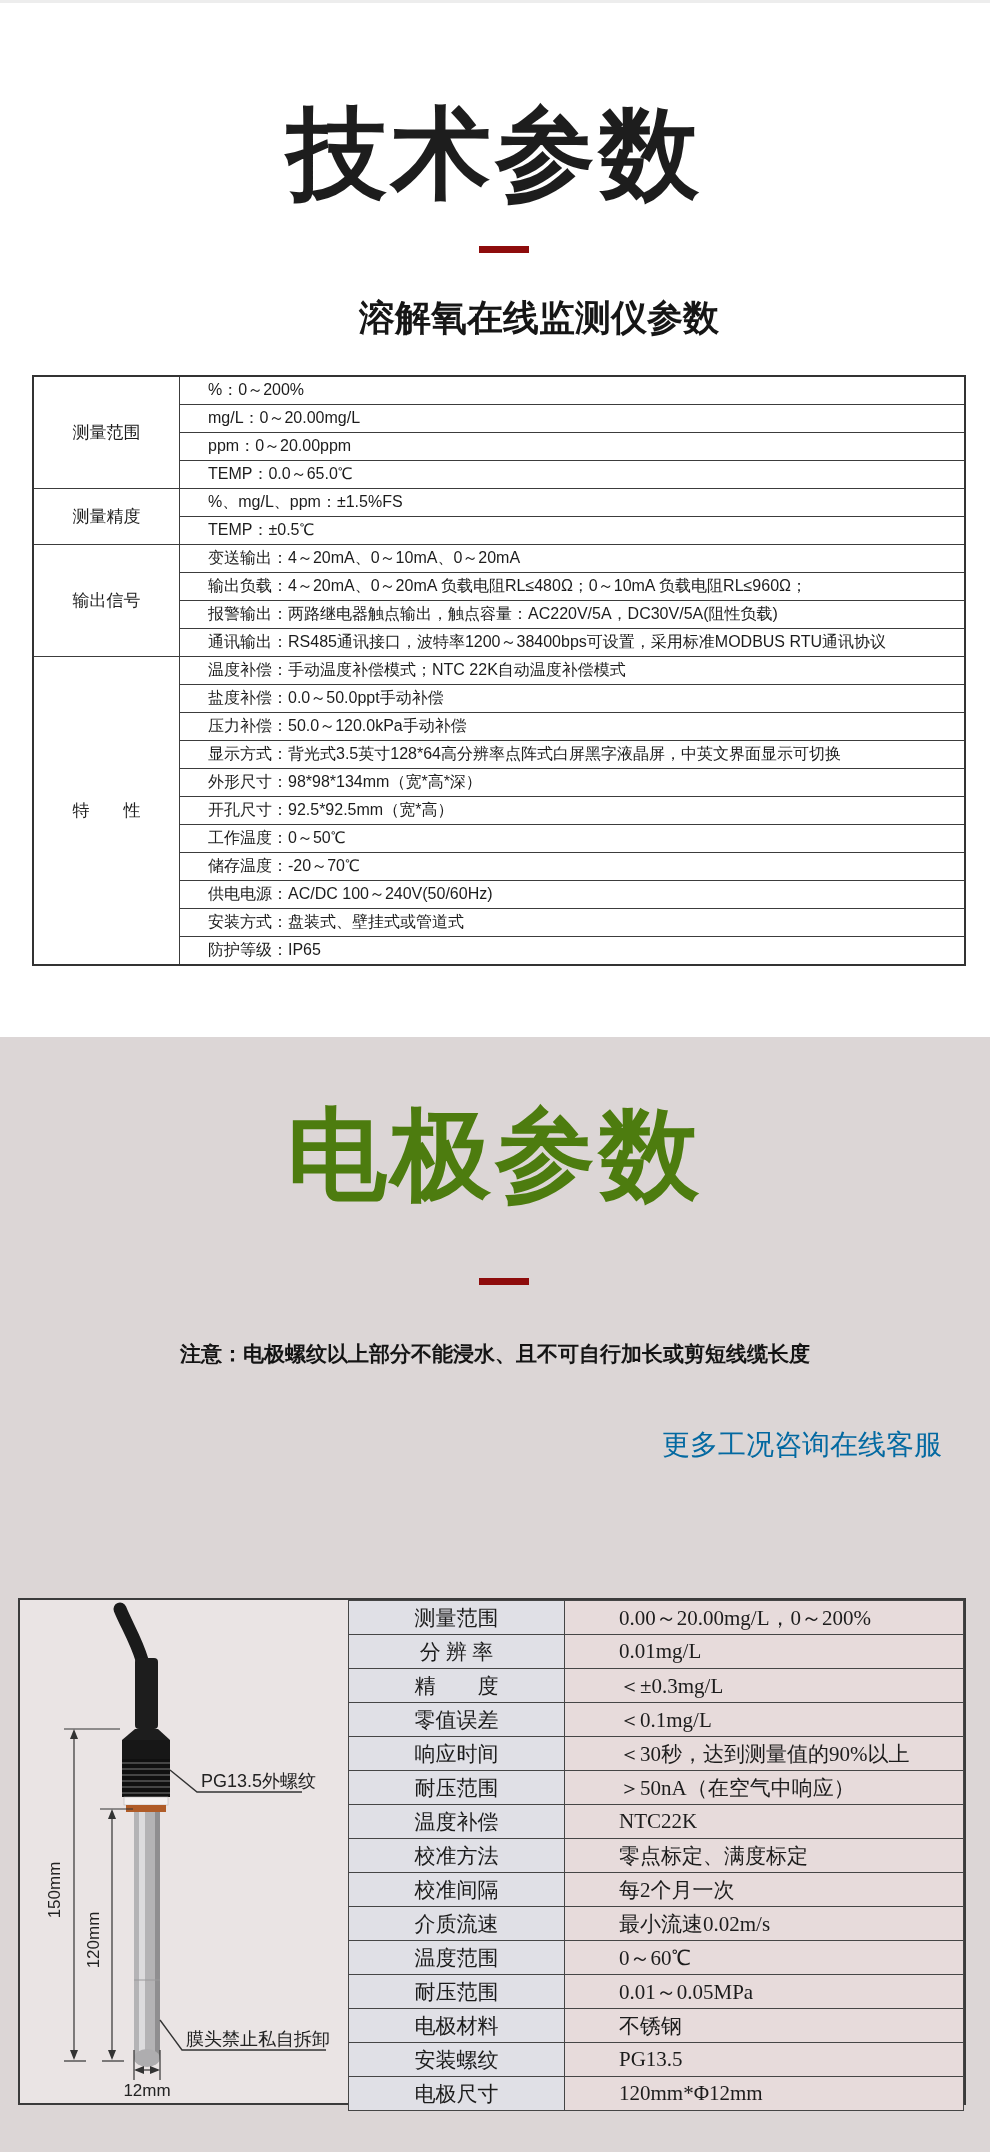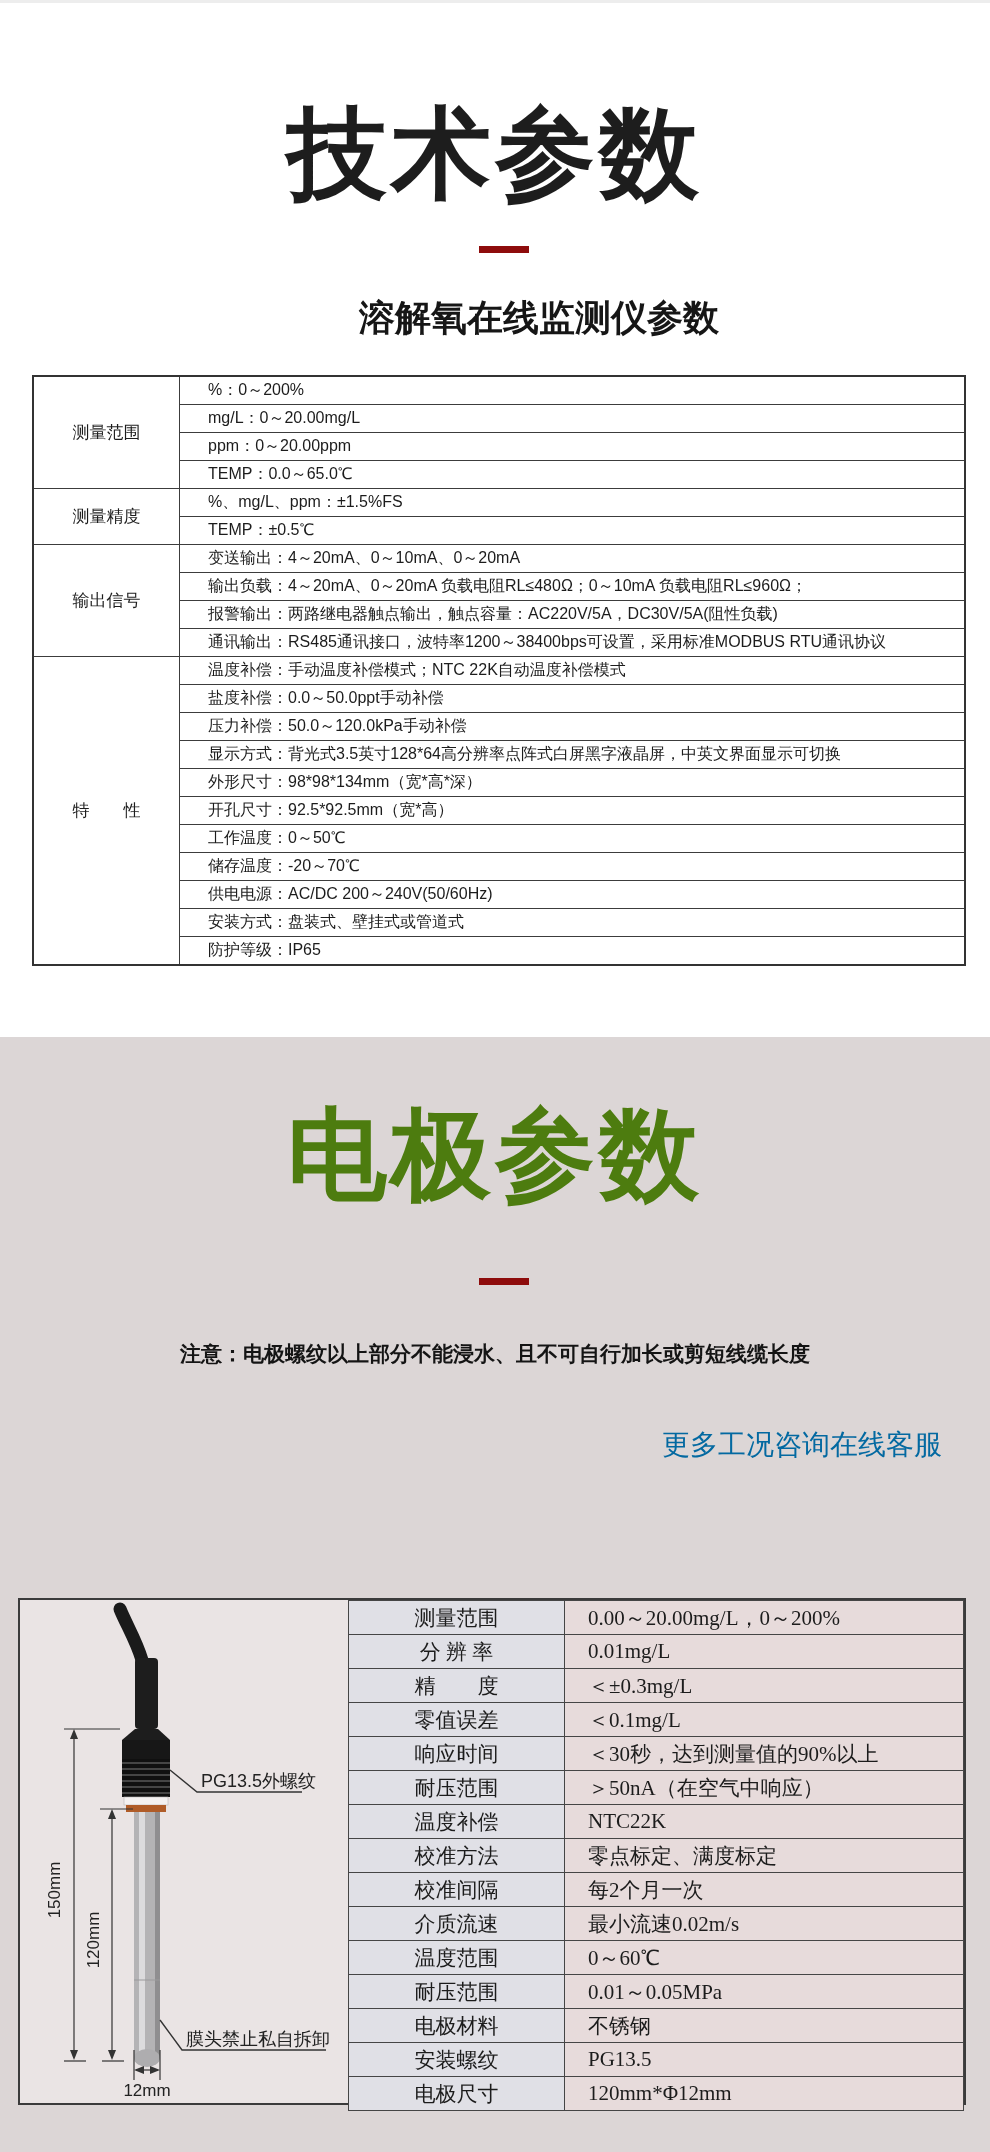--- a/index.html
+++ b/index.html
@@ -34,21 +34,21 @@
   .t1{border:2px solid #333;}
 
   
   .panel{position:absolute;top:1598px;left:18px;width:944px;height:503px;
          border:2px solid #3b3b3b;background:#eae4e4;}
   .t2{position:absolute;top:0;left:328px;width:616px;height:503px;
       border-collapse:collapse;table-layout:fixed;
       font-family:"Liberation Serif",serif;font-size:21px;color:#1c1c1c;}
   .t2 td{border:1px solid #454545;height:33px;padding:0;white-space:nowrap;overflow:hidden;}
   .t2 td.lbl{width:215px;text-align:center;background:#e0e0e6;}
-  .t2 td.val{background:#e7dbdb;padding-left:23px;margin-left:33px;}
+  .t2 td.val{background:#e7dbdb;padding-left:54px;margin-left:33px;}
 
   .diagram{position:absolute;top:0;left:0;}
   .dim-text{font-family:"Liberation Sans",sans-serif;font-size:17px;fill:#222;}
   .callout-text{font-family:"Liberation Sans",sans-serif;font-size:18px;fill:#222;}
 </style>
 </head>
 <body>
 
 <div class="page">
   <div class="topline"></div>
@@ -114,21 +114,21 @@
     <tr>
           <td class="val">开孔尺寸：92.5*92.5mm（宽*高）</td>
         </tr>
     <tr>
           <td class="val">工作温度：0～50℃</td>
         </tr>
     <tr>
           <td class="val">储存温度：-20～70℃</td>
         </tr>
     <tr>
-          <td class="val">供电电源：AC/DC 200～240V(50/60Hz)</td>
+          <td class="val">供电电源：AC/DC 100～240V(50/60Hz)</td>
         </tr>
     <tr>
           <td class="val">安装方式：盘装式、壁挂式或管道式</td>
         </tr>
     <tr>
           <td class="val">防护等级：IP65</td>
         </tr>
   </tbody>
     </table>
 

